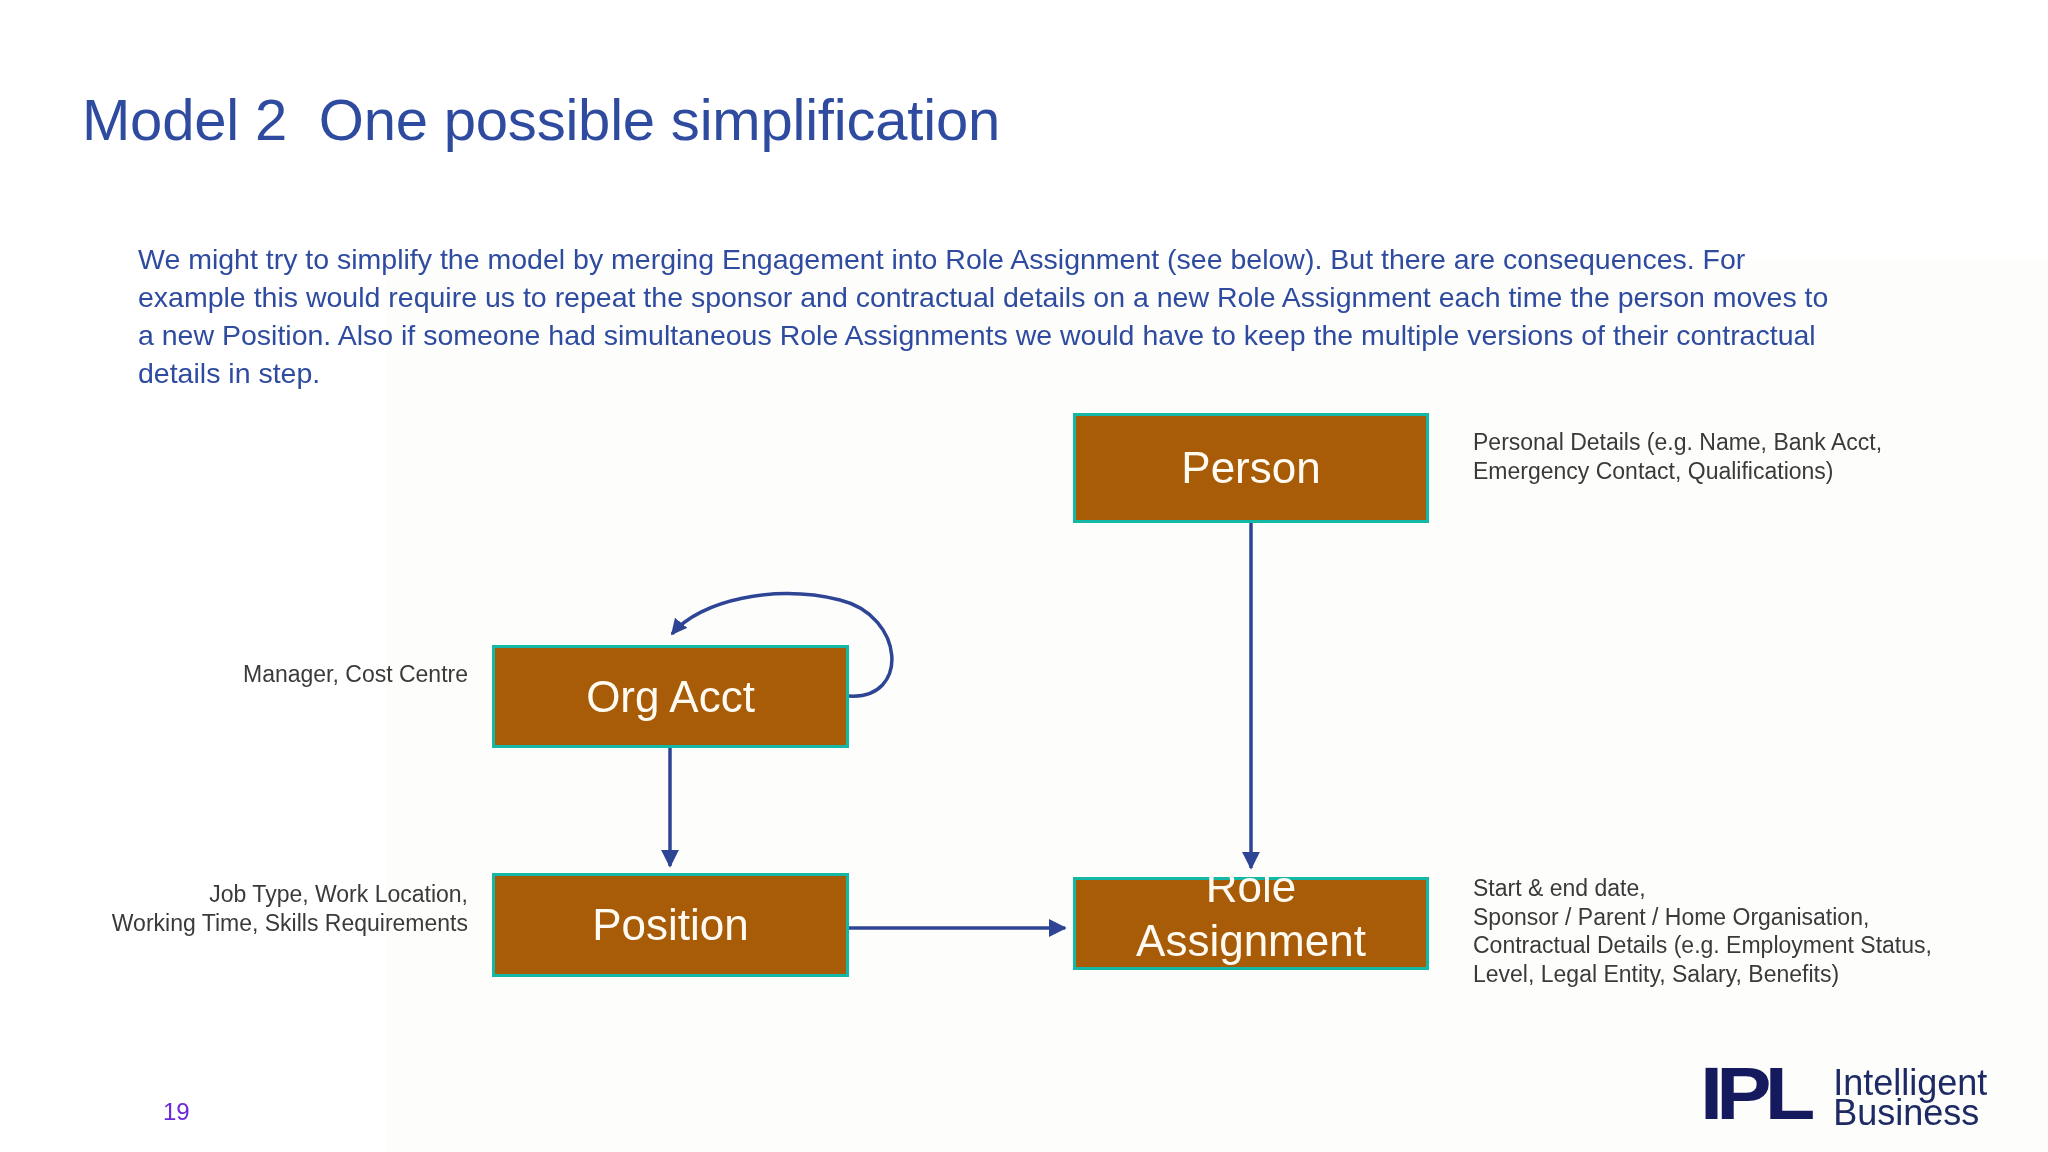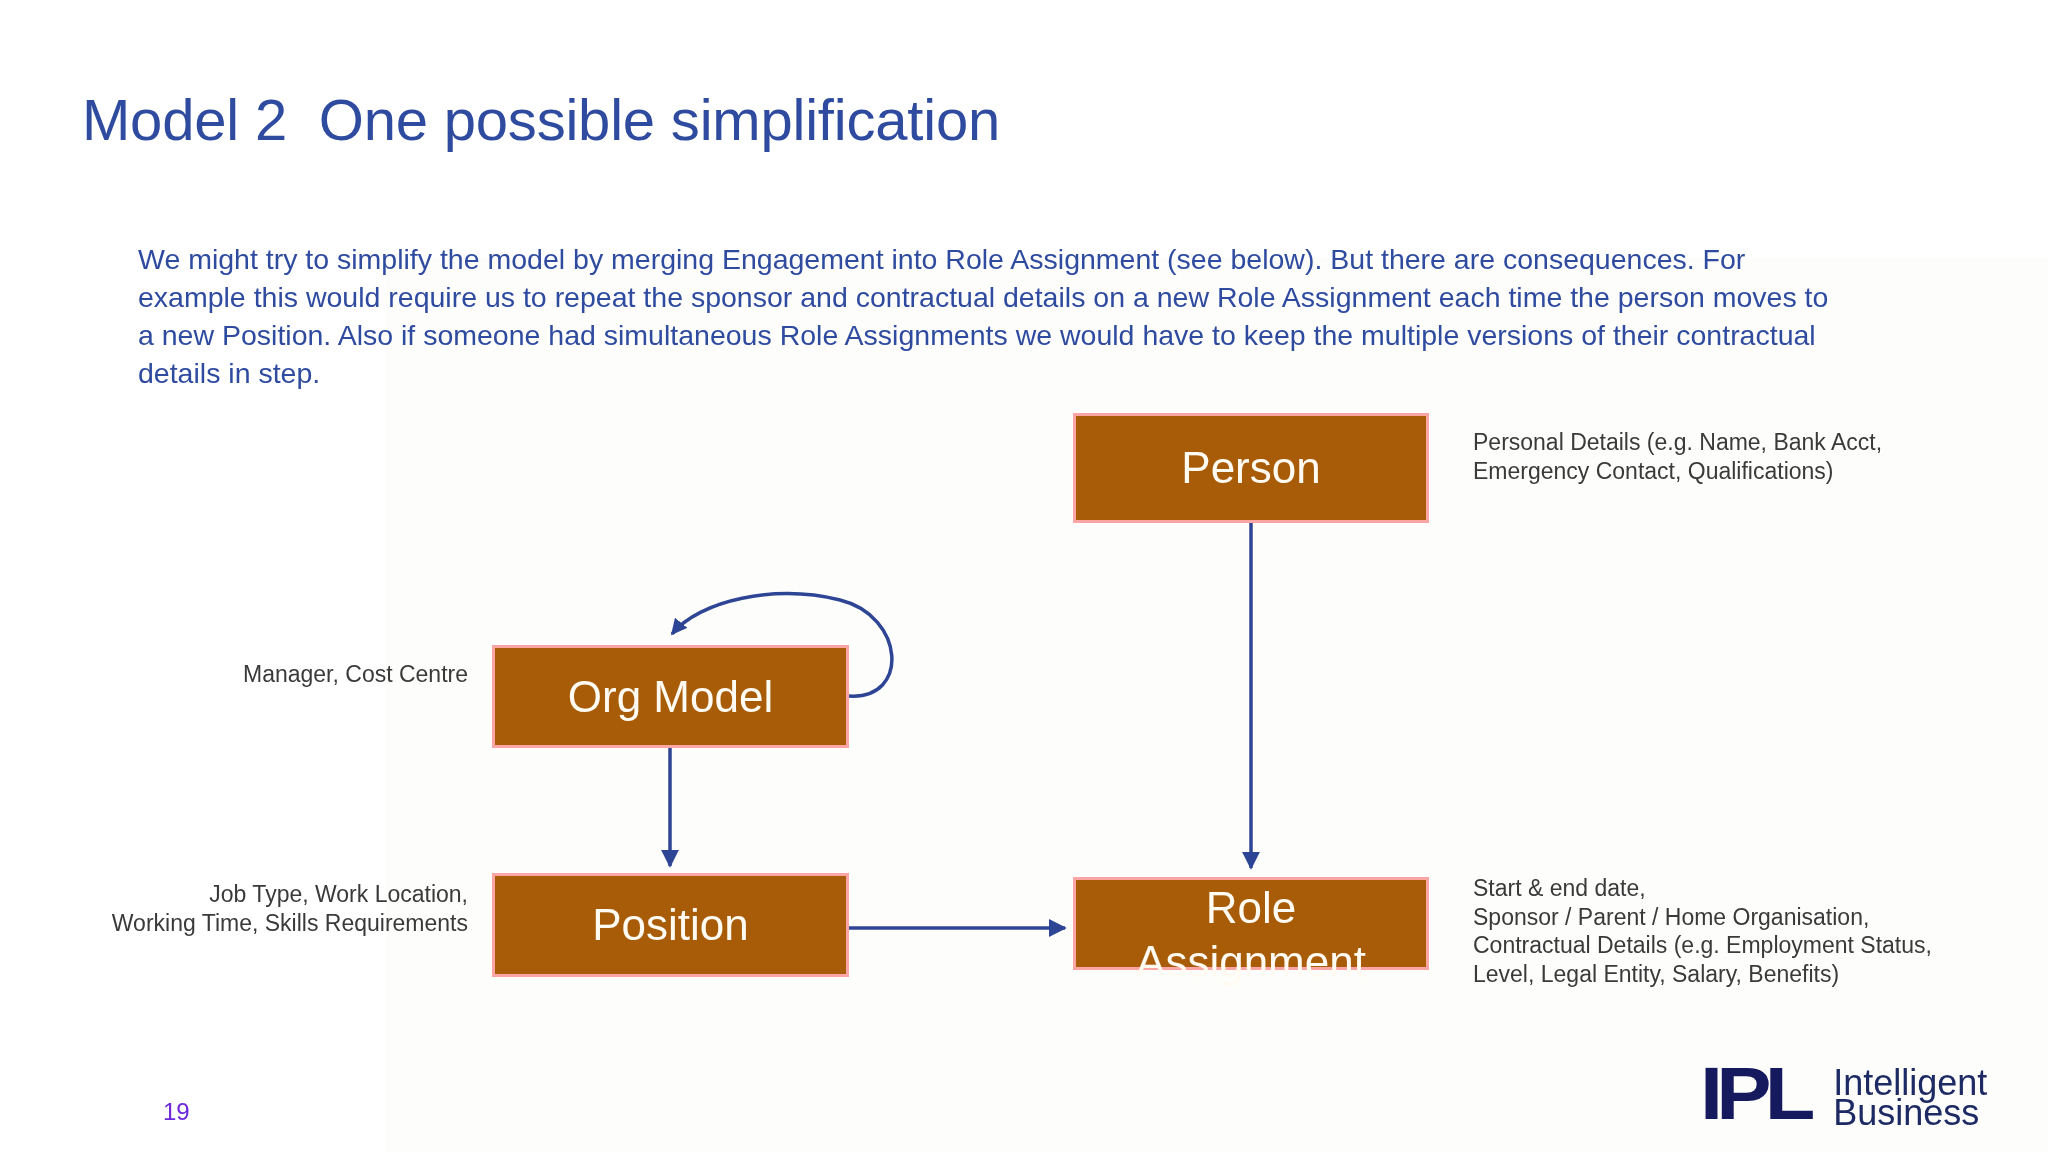--- a/index.html
+++ b/index.html
@@ -49,32 +49,32 @@
     line-height: 38px;
     color: #2e4ba0;
   }
   #body-text p { margin: 0; }
 
   
   .box {
     position: absolute;
     box-sizing: border-box;
     background: #a85c08;
-    border: 3px solid #fca5a5;
+    border: 3px solid #14b8a6;
     color: #fffbf2;
     display: flex;
     align-items: center;
     justify-content: center;
     font-size: 44px;
     line-height: 54px;
     text-align: center;
   }
   .box.overflow {
     overflow: visible;
-    align-items: flex-start;
+    align-items: flex-end;
   }
   .box .lbl { display: block; white-space: pre-line; }
 
   #box-person   { left: 1073px; top: 413px;  width: 356px; height: 110px; }
   #box-orgunit  { left: 492px;  top: 645px;  width: 357px; height: 103px; }
   #box-position { left: 492px;  top: 873px;  width: 357px; height: 104px; }
   #box-role     { left: 1073px; top: 877px;  width: 356px; height: 93px;  }
   #box-role .lbl { position: relative; top: 1px; }
 
   
@@ -181,21 +181,21 @@
     <g>
       <path d="M 849 696 C 910 700 905 616 840 600 C 775 584 700 600 672 634" fill="none" stroke="#2e4595" stroke-width="3.5" marker-end="url(#arrowhead-loop)"></path>
     </g>
   </svg>
 
   <div class="box" id="box-person">
     <span class="lbl">Person</span>
   </div>
 
   <div class="box" id="box-orgunit">
-    <span class="lbl">Org Model</span>
+    <span class="lbl">Org Acct</span>
   </div>
 
   <div class="box" id="box-position">
     <span class="lbl">Position</span>
   </div>
 
   <div class="box overflow" id="box-role">
     <span class="lbl">Role
 Assignment</span>
   </div>

